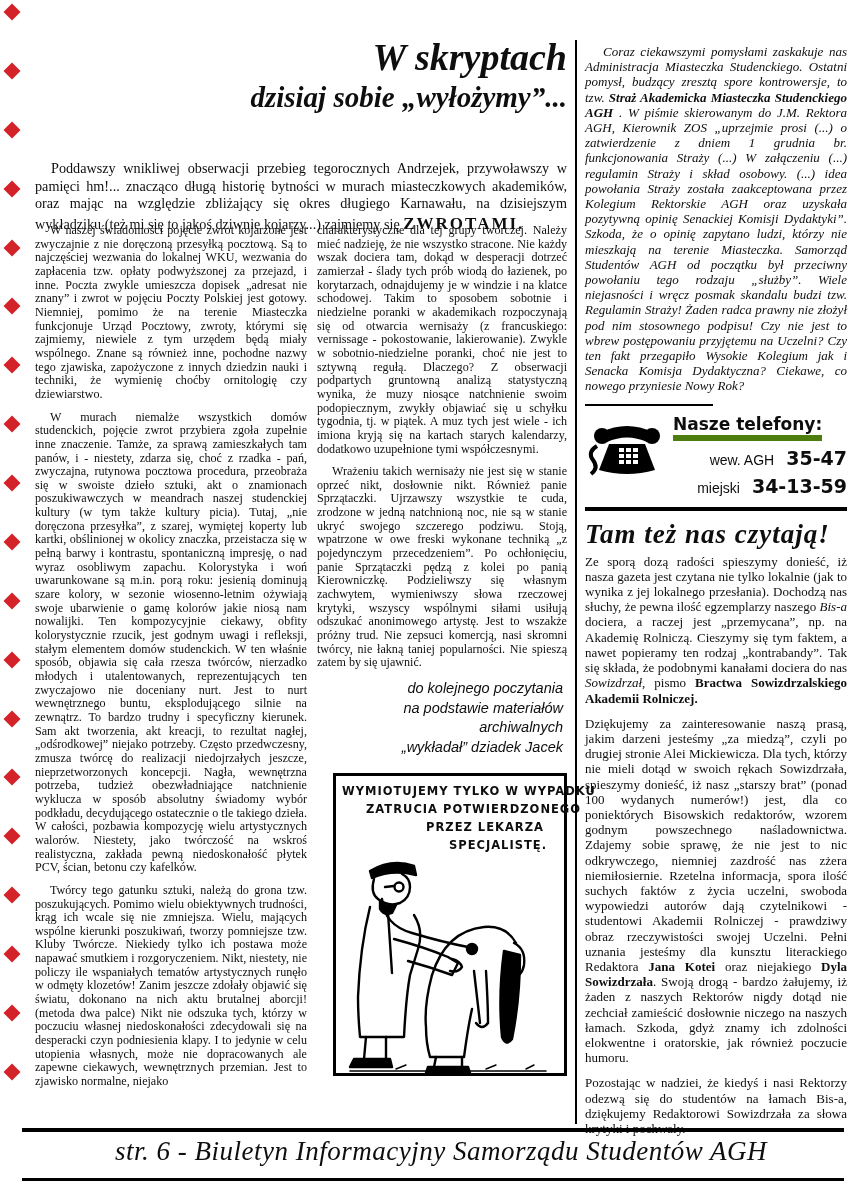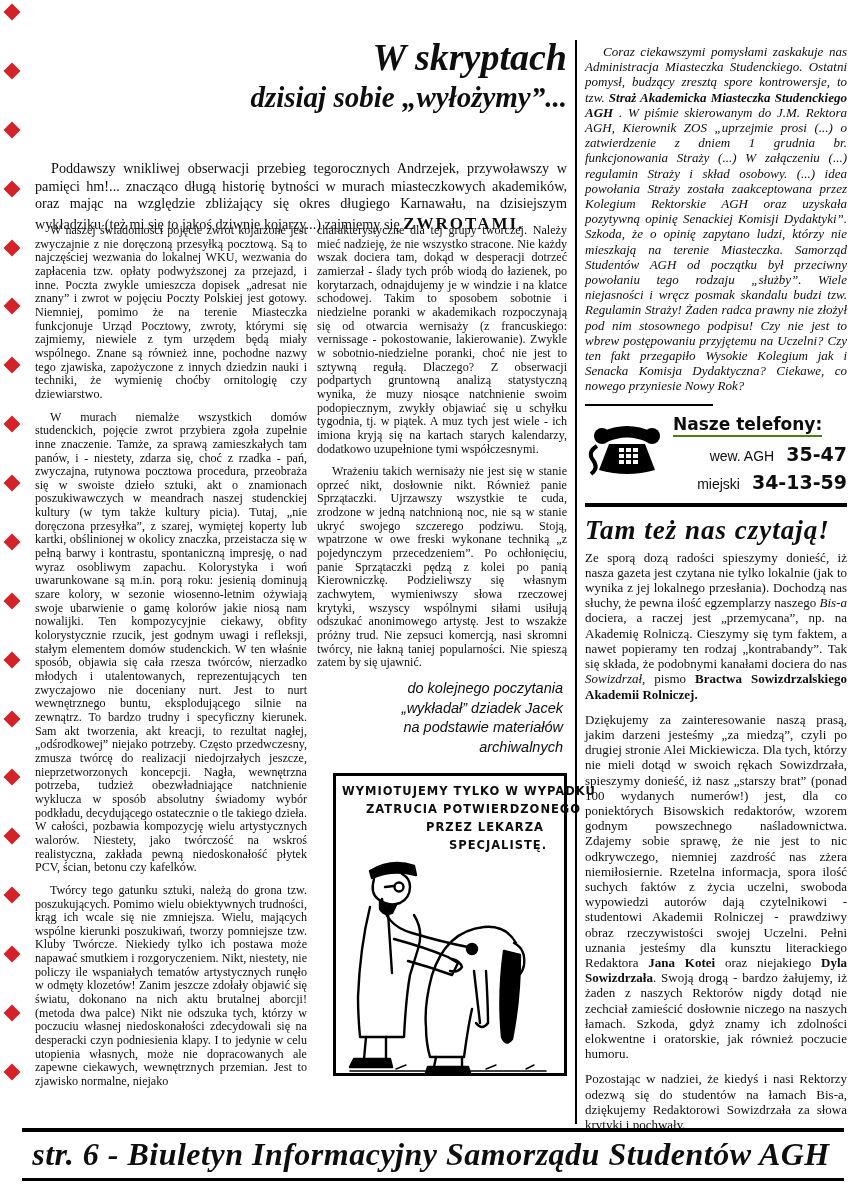--- a/index.html
+++ b/index.html
@@ -46,31 +46,31 @@
   #info-title{font-family:"Liberation Sans",sans-serif;font-style:italic;font-weight:700;
     font-size:41px;letter-spacing:1px;border-bottom:5px solid #000;padding:0 4px 4px 8px;line-height:1.05;}
   .rightpar{font-size:13px;line-height:1.17;text-align:justify;margin:10px 0 0 0;text-indent:18px;}
   .italicpar{font-style:italic;}
   #info-rule{width:128px;height:2px;background:#000;margin:10px 0 8px 0;}
   
   #phone-box{display:flex;align-items:flex-start;margin:6px 0 10px 0;}
   #phone-box .icon{flex:0 0 88px;padding-top:6px;}
   #phone-box .txt{flex:1;}
   #phones-title{font-family:"DejaVu Sans",sans-serif;font-weight:700;font-size:17px;
-    border-bottom:2px solid #4d7c0f;display:inline-block;padding-bottom:1px;}
+    border-bottom:6px solid #4d7c0f;display:inline-block;padding-bottom:1px;}
   .phone-row{display:flex;justify-content:flex-end;align-items:baseline;margin-top:6px;
     font-family:"Liberation Sans",sans-serif;}
   .phone-row .lbl{font-size:14px;margin-right:12px;}
   .phone-row .num{font-weight:700;font-size:19px;font-family:"DejaVu Sans",sans-serif;}
   #thick-rule{width:100%;height:4px;background:#000;margin:6px 0 8px 0;}
   #tamtez-title{font-weight:700;font-style:italic;font-size:27px;letter-spacing:1px;margin:2px 0 4px 0;}
   
   #footer-rule-top{left:22px;top:1128px;width:822px;height:4px;background:#000;}
-  #page-footer{left:20px;top:1136px;width:822px;text-align:center;
-    font-weight:700;font-style:italic;font-size:32px;letter-spacing:0.5px;}
+  #page-footer{left:30px;top:1136px;width:822px;text-align:center;
+    font-weight:400;font-style:italic;font-size:27px;letter-spacing:0.5px;}
   #footer-rule-bottom{left:22px;top:1178px;width:822px;height:3px;background:#000;}
   svg{display:block;}
 </style>
 </head>
 <body>
 
 <div class="abs" id="diamond-strip">
     <div class="diamond"></div>
     <div class="diamond"></div>
     <div class="diamond"></div>
@@ -107,22 +107,22 @@
   <p>W murach niemalże wszystkich domów studenckich, pojęcie zwrot przybiera zgoła zupełnie inne znaczenie. Tamże, za sprawą zamieszkałych tam panów, i - niestety, zdarza się, choć z rzadka - pań, zwyczajna, rutynowa pocztowa procedura, przeobraża się w swoiste dzieło sztuki, akt o znamionach poszukiwawczych w meandrach naszej studenckiej kultury (w tym także kultury picia). Tutaj, „nie doręczona przesyłka”, z szarej, wymiętej koperty lub kartki, obślinionej w okolicy znaczka, przeistacza się w pełną barwy i kontrastu, spontaniczną impresję, o nad wyraz osobliwym zapachu. Kolorystyka i woń uwarunkowane są m.in. porą roku: jesienią dominują szare kolory, w sezonie wiosenno-letnim ożywiają swoje ubarwienie o gamę kolorów jakie niosą nam nowalijki. Ten kompozycyjnie ciekawy, obfity kolorystycznie rzucik, jest godnym uwagi i refleksji, stałym elementem domów studenckich. W ten właśnie sposób, objawia się cała rzesza twórców, nierzadko młodych i utalentowanych, reprezentujących ten zwyczajowo nie doceniany nurt. Jest to nurt wewnętrznego buntu, eksplodującego silnie na zewnątrz. To bardzo trudny i specyficzny kierunek. Sam akt tworzenia, akt kreacji, to rezultat nagłej, „odśrodkowej” niejako potrzeby. Często przedwczesny, zmusza twórcę do realizacji niedojrzałych jeszcze, nieprzetworzonych koncepcji. Nagła, wewnętrzna potrzeba, tudzież obezwładniające natchnienie wyklucza w sposób absolutny świadomy wybór podkładu, decydującego ostatecznie o tle takiego dzieła. W całości, pozbawia kompozycję wielu artystycznych walorów. Niestety, jako twórczość na wskroś realistyczna, zakłada pewną niedoskonałość płytek PCV, ścian, betonu czy kafelków.</p>
   <p>Twórcy tego gatunku sztuki, należą do grona tzw. poszukujących. Pomimo wielu obiektywnych trudności, krąg ich wcale się nie zmniejsza. Wielu, mających wspólne kierunki poszukiwań, tworzy pomniejsze tzw. Kluby Twórcze. Niekiedy tylko ich postawa może napawać smutkiem i rozgoryczeniem. Nikt, niestety, nie policzy ile wspaniałych tematów artystycznych runęło w odmęty klozetów! Zanim jeszcze zdołały objawić się światu, dokonano na nich aktu brutalnej aborcji! (metoda dwa palce) Nikt nie odszuka tych, którzy w poczuciu własnej niedoskonałości zdecydowali się na desperacki czyn podniesienia klapy. I to jedynie w celu utopienia własnych, może nie dopracowanych ale zapewne ciekawych, wewnętrznych przemian. Jest to zjawisko normalne, niejako</p>
 </div>
 
 <div class="abs bodycol" id="col2">
   <p class="cont">charakterystyczne dla tej grupy twórczej. Należy mieć nadzieję, że nie wszystko stracone. Nie każdy wszak dociera tam, dokąd w desperacji dotrzeć zamierzał - ślady tych prób wiodą do łazienek, po korytarzach, odnajdujemy je w windzie i na klatce schodowej. Takim to sposobem sobotnie i niedzielne poranki w akademikach rozpoczynają się od otwarcia wernisaży (z francuskiego: vernissage - pokostowanie, lakierowanie). Zwykle w sobotnio-niedzielne poranki, choć nie jest to sztywną regułą. Dlaczego? Z obserwacji podpartych gruntowną analizą statystyczną wynika, że muzy niosące natchnienie swoim podopiecznym, zwykły objawiać się u schyłku tygodnia, tj. w piątek. A muz tych jest wiele - ich imiona kryją się na kartach starych kalendarzy, dodatkowo uzupełnione tymi współczesnymi.</p>
   <p>Wrażeniu takich wernisaży nie jest się w stanie oprzeć nikt, dosłownie nikt. Również panie Sprzątaczki. Ujrzawszy wszystkie te cuda, zrodzone w jedną natchnioną noc, nie są w stanie ukryć swojego szczerego podziwu. Stoją, wpatrzone w owe freski wykonane techniką „z pojedynczym przecedzeniem”. Po ochłonięciu, panie Sprzątaczki pędzą z kolei po panią Kierowniczkę. Podzieliwszy się własnym zachwytem, wymieniwszy słowa rzeczowej krytyki, wszyscy wspólnymi siłami usiłują odszukać anonimowego artystę. Jest to wszakże próżny trud. Nie zepsuci komercją, nasi skromni twórcy, nie łakną taniej popularności. Nie spieszą zatem by się ujawnić.</p>
 
   <div id="signoff">
     <div>do kolejnego poczytania</div>
+    <div>na podstawie materiałów archiwalnych</div>
     <div>„wykładał” dziadek Jacek</div>
-    <div>na podstawie materiałów archiwalnych</div>
   </div>
 
   <div id="cartoon">
     <div class="cap">
       <div>WYMIOTUJEMY TYLKO W WYPADKU</div>
       <div>ZATRUCIA POTWIERDZONEGO</div>
       <div>PRZEZ LEKARZA</div>
       <div>SPECJALISTĘ.</div>
     </div>
     <svg width="222" height="218" viewBox="0 0 222 218" fill="none" stroke="#000" stroke-width="2.4" stroke-linecap="round" stroke-linejoin="round">

